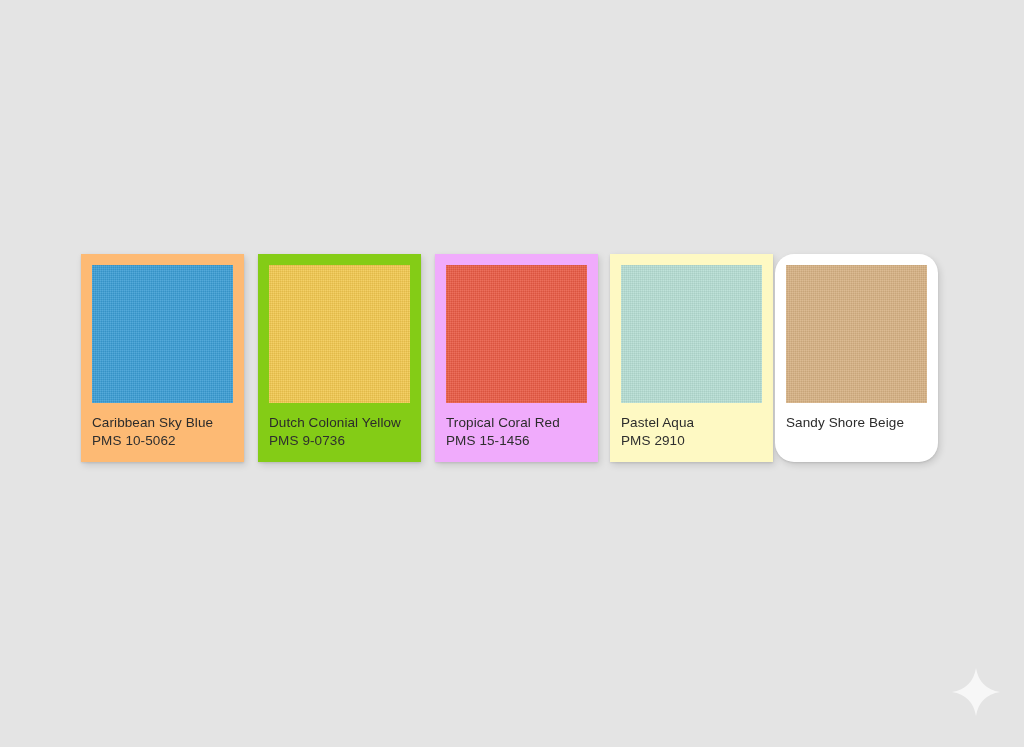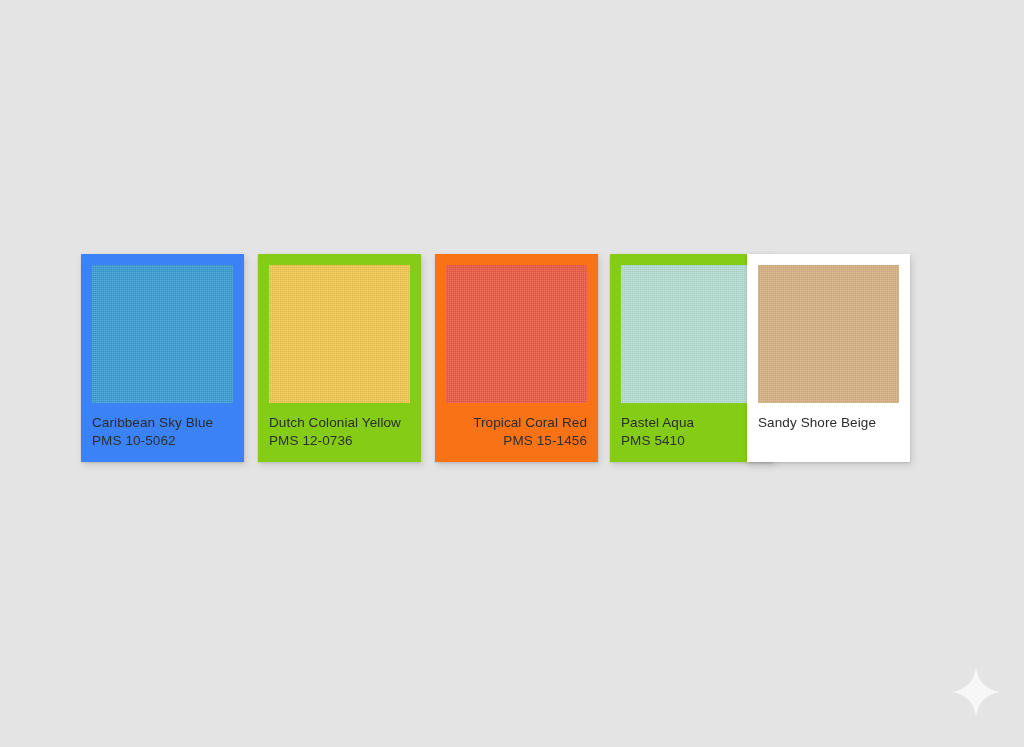--- a/index.html
+++ b/index.html
@@ -35,21 +35,21 @@
     background: #ffffff;
     padding: 11px 11px 0 11px;
     box-shadow: 2px 3px 7px rgba(0, 0, 0, 0.13),
                 0 1px 2px rgba(0, 0, 0, 0.10);
   }
 
   .swatch-card.c0 { left: 81px;  }
   .swatch-card.c1 { left: 258px; }
   .swatch-card.c2 { left: 435px; }
   .swatch-card.c3 { left: 610px; }
-  .swatch-card.c4 { left: 747px; }
+  .swatch-card.c4 { left: 775px; border-radius: 19px; }
 
   
   .swatch-chip {
     width: 141px;
     height: 138px;
     position: relative;
     overflow: hidden;
   }
 
   
@@ -102,49 +102,49 @@
     top: 668px;
     width: 48px;
     height: 48px;
   }
 </style>
 </head>
 <body style="background: rgb(228, 228, 228);">
 
 <div id="swatch-stage">
 
-  <div class="swatch-card c0" style="background: #3b82f6;">
+  <div class="swatch-card c0" style="background: #fdba74;">
     <div class="swatch-chip" style="background-color: rgb(58, 157, 212);"></div>
     <div class="swatch-caption">
       <div class="swatch-name">Caribbean Sky Blue</div>
       <div class="swatch-code">PMS 10-5062</div>
     </div>
   </div>
 
   <div class="swatch-card c1" style="background: #84cc16;">
     <div class="swatch-chip" style="background-color: rgb(242, 200, 79);"></div>
     <div class="swatch-caption">
       <div class="swatch-name">Dutch Colonial Yellow</div>
-      <div class="swatch-code">PMS 12-0736</div>
+      <div class="swatch-code">PMS 9-0736</div>
     </div>
   </div>
 
-  <div class="swatch-card c2" style="background: #f97316; text-align: right;">
+  <div class="swatch-card c2" style="background: #f0abfc;">
     <div class="swatch-chip" style="background-color: rgb(234, 90, 68);"></div>
     <div class="swatch-caption">
       <div class="swatch-name">Tropical Coral Red</div>
       <div class="swatch-code">PMS 15-1456</div>
     </div>
   </div>
 
-  <div class="swatch-card c3" style="background: #84cc16;">
+  <div class="swatch-card c3" style="background: #fef9c3;">
     <div class="swatch-chip" style="background-color: rgb(181, 222, 211);"></div>
     <div class="swatch-caption">
       <div class="swatch-name">Pastel Aqua</div>
-      <div class="swatch-code">PMS 5410</div>
+      <div class="swatch-code">PMS 2910</div>
     </div>
   </div>
 
   <div class="swatch-card c4" style="background: rgb(255, 255, 255);">
     <div class="swatch-chip" style="background-color: rgb(215, 177, 131);"></div>
     <div class="swatch-caption">
       <div class="swatch-name">Sandy Shore Beige</div>
 
     </div>
   </div>

